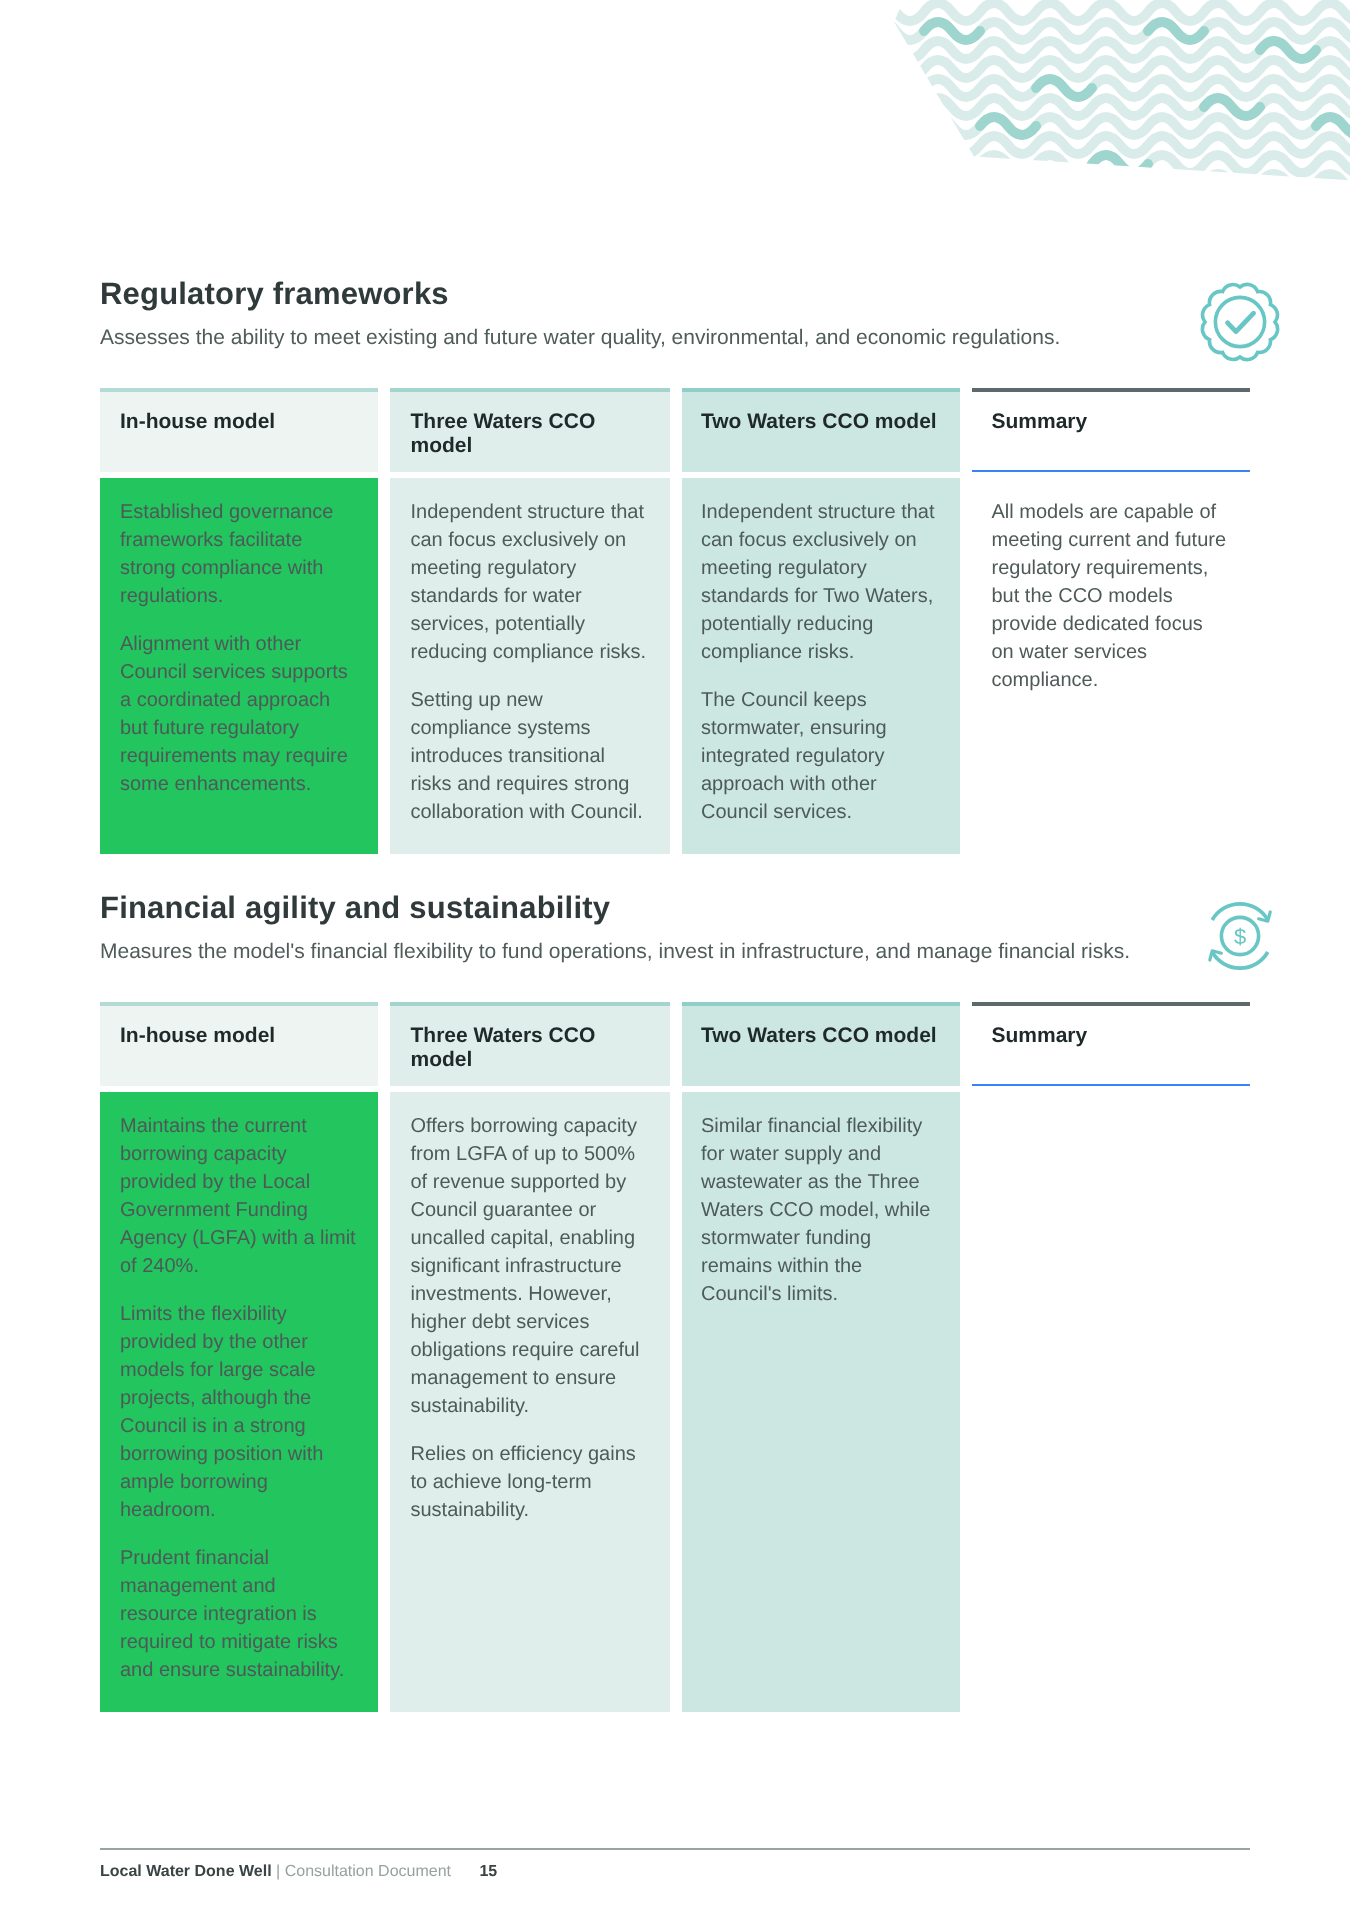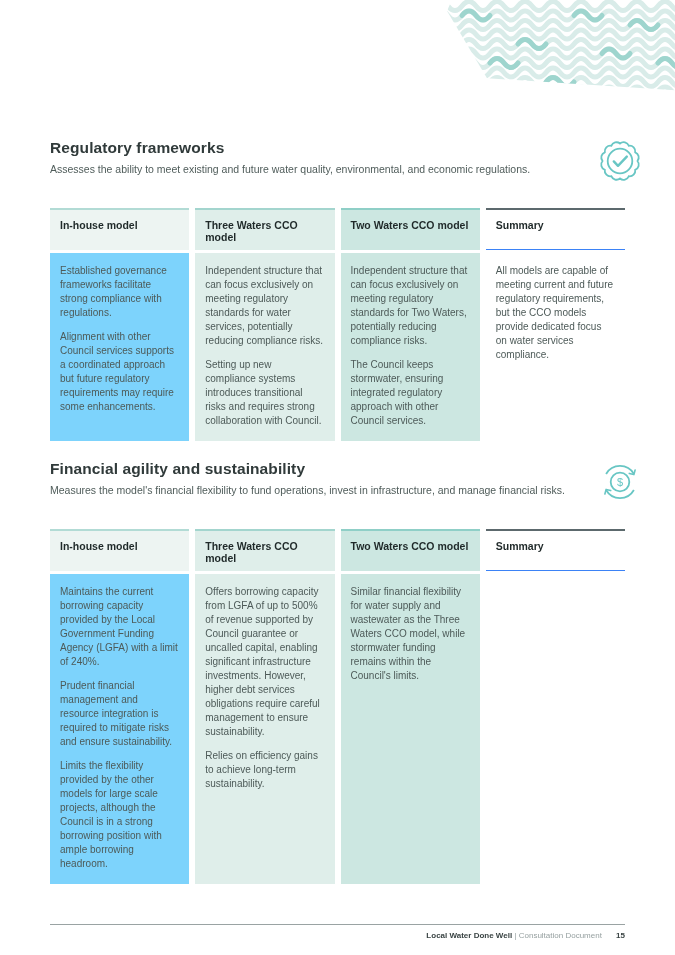--- a/index.html
+++ b/index.html
@@ -25,44 +25,44 @@
     margin:0;font-size:15.5px;font-weight:700;color:#303a3a;letter-spacing:.1px;
   }
   p.sec-sub{
     margin:6px 0 0 0;font-size:10.5px;color:#4f5c5a;line-height:13px;
   }
   .sec-icon{position:absolute;right:-17px;top:0;width:44px;height:44px;display:block;}
   .sec-icon svg{display:block;}
   
   .tbl{
     display:grid;grid-template-columns:repeat(4,1fr);
-    column-gap:6px;row-gap:3px;margin-top:32px;
+    column-gap:6px;row-gap:3px;margin-top:18px;
   }
   .hdr{
     font-size:10.5px;font-weight:700;color:#1f2929;
     padding:9px 10px 7px 10px;line-height:12px;
   }
   .hdr.c0{background:#edf4f2;border-top:2px solid #b2dbd5;}
   .hdr.c1{background:#dfeeea;border-top:2px solid #a3d5ce;}
   .hdr.c2{background:#cce7e1;border-top:2px solid #8fcfc7;}
   .hdr.c3{background:#ffffff;border-top:2px solid #5c696d;border-bottom:1px solid #3b82f6;}
   .cell{
     font-size:10px;line-height:14px;color:#4d5a58;
     padding:11px 10px 3px 10px;
   }
-  .cell.c0{background:#7dd3fc;}
+  .cell.c0{background:#22c55e;}
   .cell.c1{background:#dfeeea;}
   .cell.c2{background:#cce7e1;}
   .cell.c3{background:#ffffff;}
   .cell p{margin:0 0 10px 0;}
   
   .footer{
     position:absolute;left:50px;right:50px;top:924px;
     border-top:1px solid #9aa3a3;
-    padding-top:6px;text-align:right;
+    padding-top:6px;text-align:left;
     font-size:8px;color:#3a4444;white-space:nowrap;
   }
   .footer .brand{font-weight:700;color:#3a4444;}
   .footer .muted{color:#97a1a1;}
   .footer .pageno{font-weight:700;margin-left:12px;color:#3a4444;}
 </style>
 </head>
 <body>
 
 <div class="page">
@@ -150,22 +150,22 @@
       </div>
 
       <div class="tbl">
         <div class="hdr c0">In-house model</div>
         <div class="hdr c1">Three Waters CCO model</div>
         <div class="hdr c2">Two Waters CCO model</div>
         <div class="hdr c3">Summary</div>
 
         <div class="cell c0">
           <p>Maintains the current borrowing capacity provided by the Local Government Funding Agency (LGFA) with a limit of 240%.</p>
+          <p>Limits the flexibility provided by the other models for large scale projects, although the Council is in a strong borrowing position with ample borrowing headroom.</p>
           <p>Prudent financial management and resource integration is required to mitigate risks and ensure sustainability.</p>
-          <p>Limits the flexibility provided by the other models for large scale projects, although the Council is in a strong borrowing position with ample borrowing headroom.</p>
         </div>
         <div class="cell c1">
           <p>Offers borrowing capacity from LGFA of up to 500% of revenue supported by Council guarantee or uncalled capital, enabling significant infrastructure investments. However, higher debt services obligations require careful management to ensure sustainability.</p>
           <p>Relies on efficiency gains to achieve long-term sustainability.</p>
         </div>
         <div class="cell c2">
           <p>Similar financial flexibility for water supply and wastewater as the Three Waters CCO model, while stormwater funding remains within the Council's limits.</p>
         </div>
       </div>
     </section>

